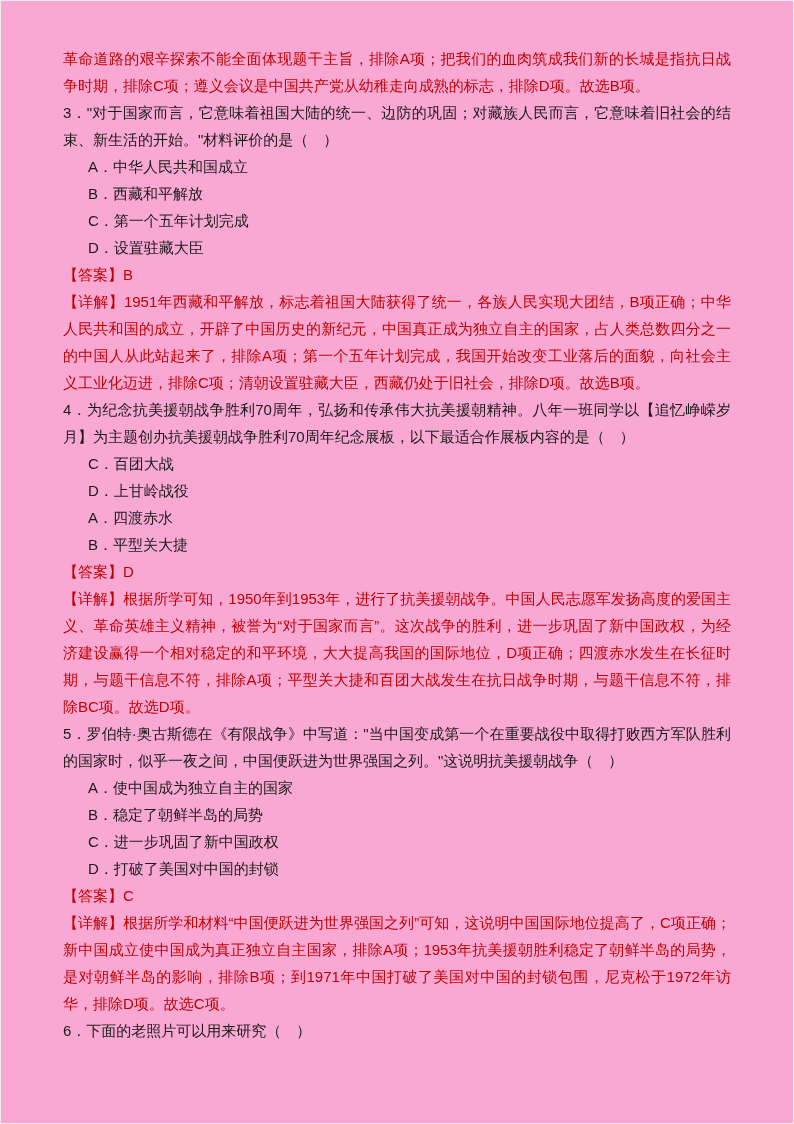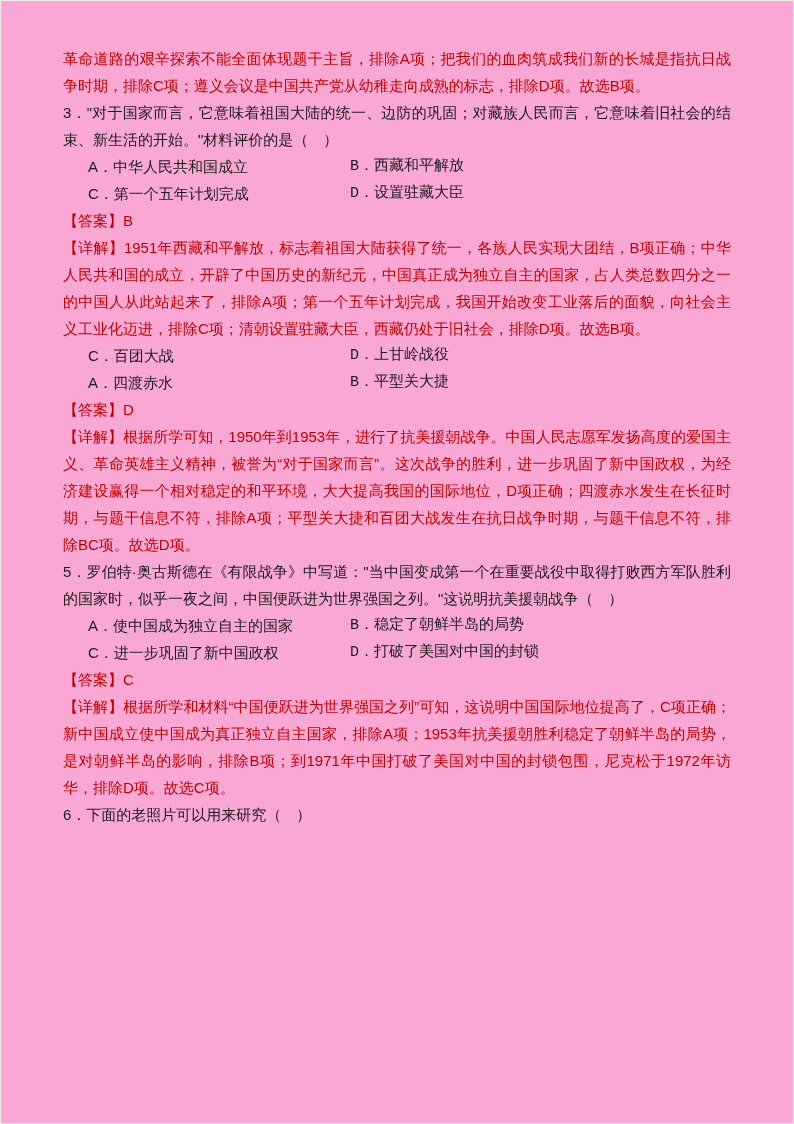--- a/index.html
+++ b/index.html
@@ -24,28 +24,28 @@
     font-size: 15px;
     line-height: 27px;
     color: #1a1a1a;
     text-align: justify;
   }
   .doc p { margin: 0; }
   .red { color: #c00000; }
   .opts-row {
     display: flex;
     padding-left: 25px;
+    flex-direction: column;
   }
   .opt-first {
     width: 262px;
     flex: none;
   }
   .opt-second {
     flex: 1;
-    font-family: Liberation Mono, monospace;
   }
   .lbl { white-space: nowrap; }
 </style>
 </head>
 <body>
 
 <div class="page">
   <div class="doc">
 
     <p class="red"><span>革命道路的艰辛探索不能全面体现题干主旨，排除A项；把我们的血肉筑成我们新的长城是指抗日战争时期，排除C项；遵义会议是中国共产党从幼稚走向成熟的标志，排除D项。故选B项。</span></p>
@@ -58,20 +58,21 @@
       </div>
       <div class="opts-row">
         <span class="opt-first"><span class="lbl">C．</span><span>第一个五年计划完成</span></span>
         <span class="opt-second"><span class="lbl">D．</span><span>设置驻藏大臣</span></span>
       </div>
       <p class="red"><span class="lbl">【答案】</span><span>B</span></p>
       <p class="red"><span class="lbl">【详解】</span><span>1951年西藏和平解放，标志着祖国大陆获得了统一，各族人民实现大团结，B项正确；中华人民共和国的成立，开辟了中国历史的新纪元，中国真正成为独立自主的国家，占人类总数四分之一的中国人从此站起来了，排除A项；第一个五年计划完成，我国开始改变工业落后的面貌，向社会主义工业化迈进，排除C项；清朝设置驻藏大臣，西藏仍处于旧社会，排除D项。故选B项。</span></p>
     </div>
 
     <div>
+      <p><span class="lbl">4．</span><span>为纪念抗美援朝战争胜利70周年，弘扬和传承伟大抗美援朝精神。八年一班同学以【追忆峥嵘岁月】为主题创办抗美援朝战争胜利70周年纪念展板，以下最适合作展板内容的是（　）</span></p>
       <div class="opts-row">
         <span class="opt-first"><span class="lbl">C．</span><span>百团大战</span></span>
         <span class="opt-second"><span class="lbl">D．</span><span>上甘岭战役</span></span>
       </div>
       <div class="opts-row">
         <span class="opt-first"><span class="lbl">A．</span><span>四渡赤水</span></span>
         <span class="opt-second"><span class="lbl">B．</span><span>平型关大捷</span></span>
       </div>
       <p class="red"><span class="lbl">【答案】</span><span>D</span></p>
       <p class="red"><span class="lbl">【详解】</span><span>根据所学可知，1950年到1953年，进行了抗美援朝战争。中国人民志愿军发扬高度的爱国主义、革命英雄主义精神，被誉为“对于国家而言”。这次战争的胜利，进一步巩固了新中国政权，为经济建设赢得一个相对稳定的和平环境，大大提高我国的国际地位，D项正确；四渡赤水发生在长征时期，与题干信息不符，排除A项；平型关大捷和百团大战发生在抗日战争时期，与题干信息不符，排除BC项。故选D项。</span></p>

